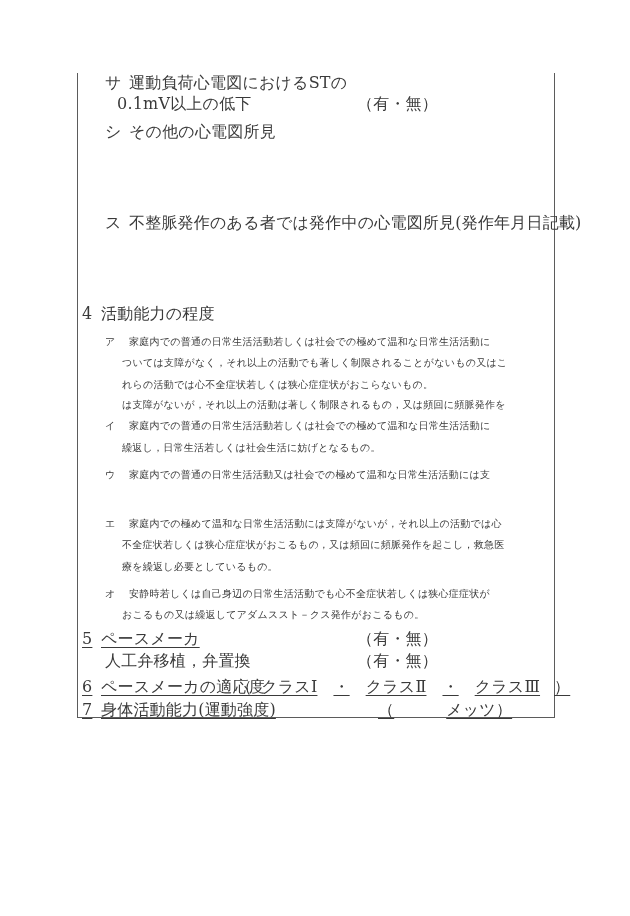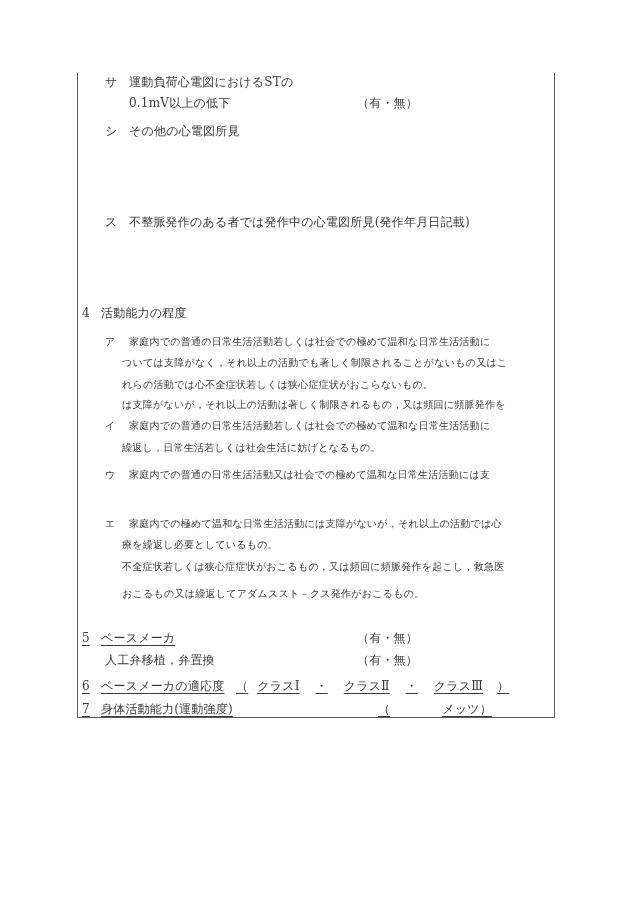--- a/index.html
+++ b/index.html
@@ -25,21 +25,21 @@
     height: 645px;
     border-left: 1px solid #5b5b5b;
     border-right: 1px solid #5b5b5b;
     border-bottom: 1px solid #5b5b5b;
     box-sizing: border-box;
   }
 
   
   .row {
     position: absolute;
-    font-size: 12px;
+    font-size: 16px;
     line-height: 13px;
     white-space: nowrap;
     letter-spacing: 0.2px;
   }
   .marker {
     display: inline-block;
     width: 24px;
   }
   .para {
     position: absolute;
@@ -72,21 +72,21 @@
 </style>
 </head>
 <body>
 
 <div id="form-frame"></div>
 
 <div class="row" style="left:105px; top:76px;">
   <span class="marker">サ</span><span>運動負荷心電図におけるSTの</span>
 </div>
 
-<div class="row" style="left:129px; top:97px;">
+<div class="row" style="left:117px; top:97px;">
   <span>0.1mV以上の低下</span>
 </div>
 <div class="row" style="left:357px; top:97px;">
   <span>（有・無）</span>
 </div>
 
 <div class="row" style="left:105px; top:125px;">
   <span class="marker">シ</span><span>その他の心電図所見</span>
 </div>
 
@@ -113,25 +113,26 @@
   <span class="pline first"><span class="marker">イ</span><span>家庭内での普通の日常生活活動若しくは社会での極めて温和な日常生活活動に</span></span>
   <span class="pline cont">繰返し，日常生活若しくは社会生活に妨げとなるもの。</span>
 </div>
 
 <div class="para" style="left:105px; top:464px;">
   <span class="pline first"><span class="marker">ウ</span><span>家庭内での普通の日常生活活動又は社会での極めて温和な日常生活活動には支</span></span>
 </div>
 
 <div class="para" style="left:105px; top:513px;">
   <span class="pline first"><span class="marker">エ</span><span>家庭内での極めて温和な日常生活活動には支障がないが，それ以上の活動では心</span></span>
+  <span class="pline cont">不全症状若しくは狭心症症状がおこるもの，又は頻回に頻脈発作を起こし，救急医</span>
   <span class="pline cont">療を繰返し必要としているもの。</span>
-  <span class="pline cont">不全症状若しくは狭心症症状がおこるもの，又は頻回に頻脈発作を起こし，救急医</span>
 </div>
 
 <div class="para" style="left:105px; top:583px;">
+  <span class="pline first"><span class="marker">オ</span><span>安静時若しくは自己身辺の日常生活活動でも心不全症状若しくは狭心症症状が</span></span>
   <span class="pline cont">おこるもの又は繰返してアダムススト－クス発作がおこるもの。</span>
 </div>
 
 <div class="row" style="left:82px; top:632px;">
   <span class="num u">5</span><span class="u">ペースメーカ</span>
 </div>
 <div class="row" style="left:357px; top:632px;">
   <span>（有・無）</span>
 </div>
 

